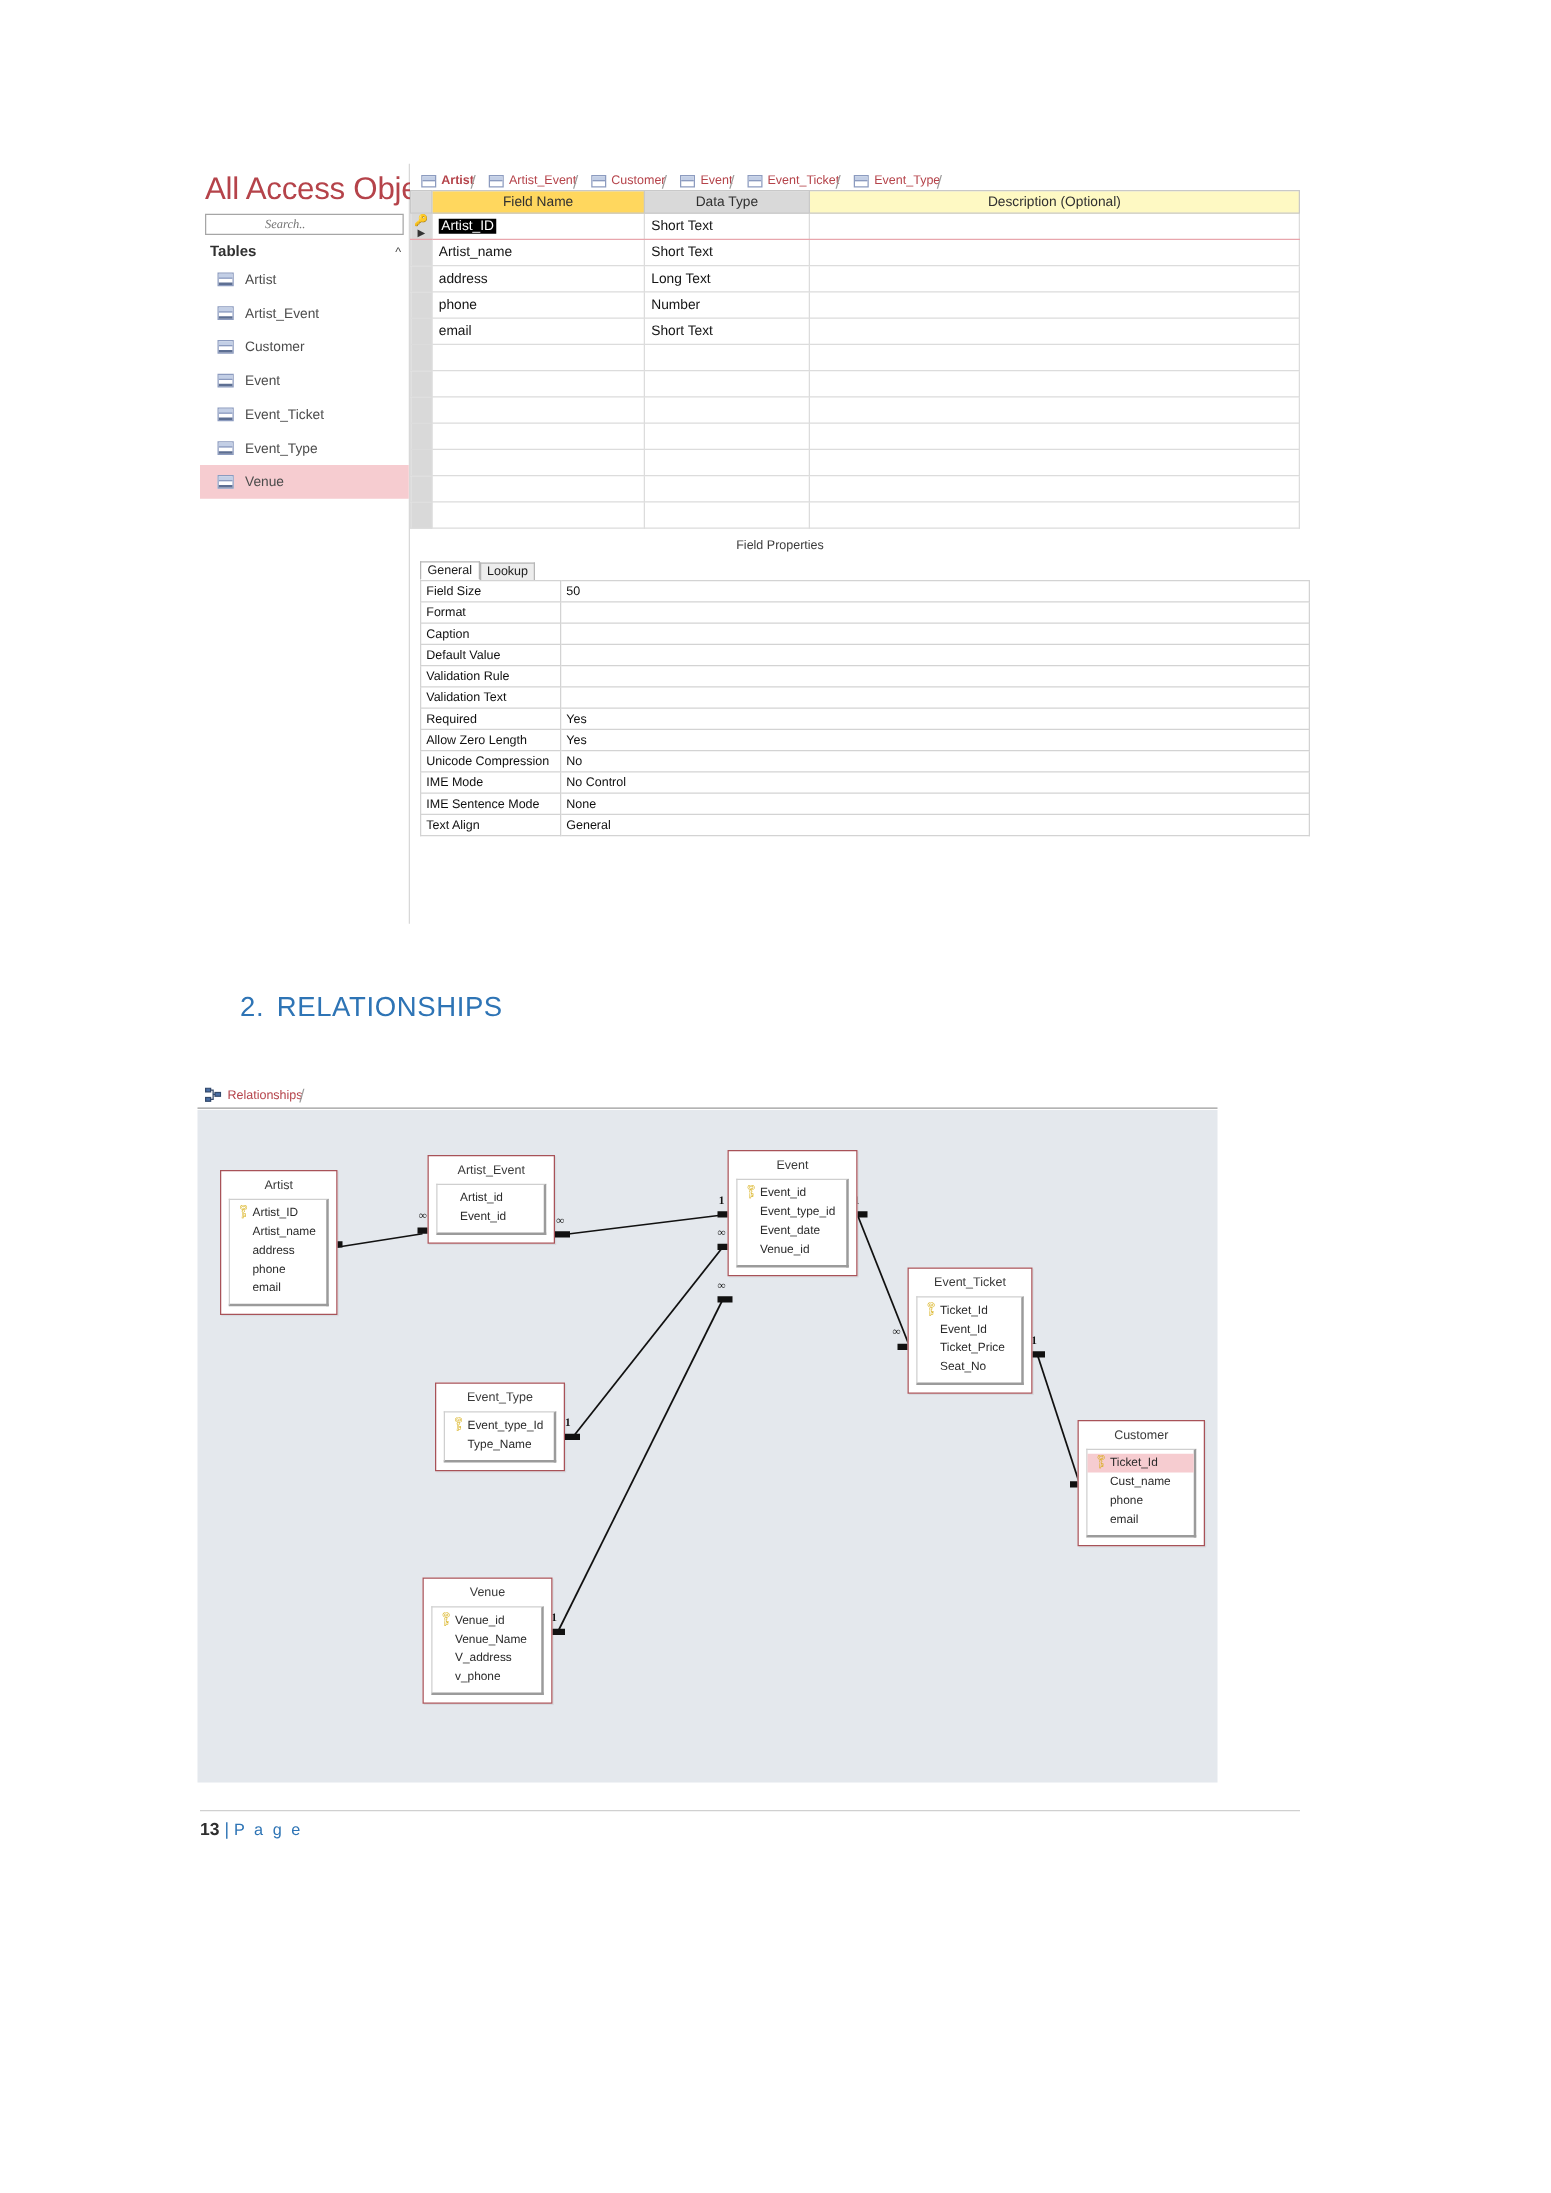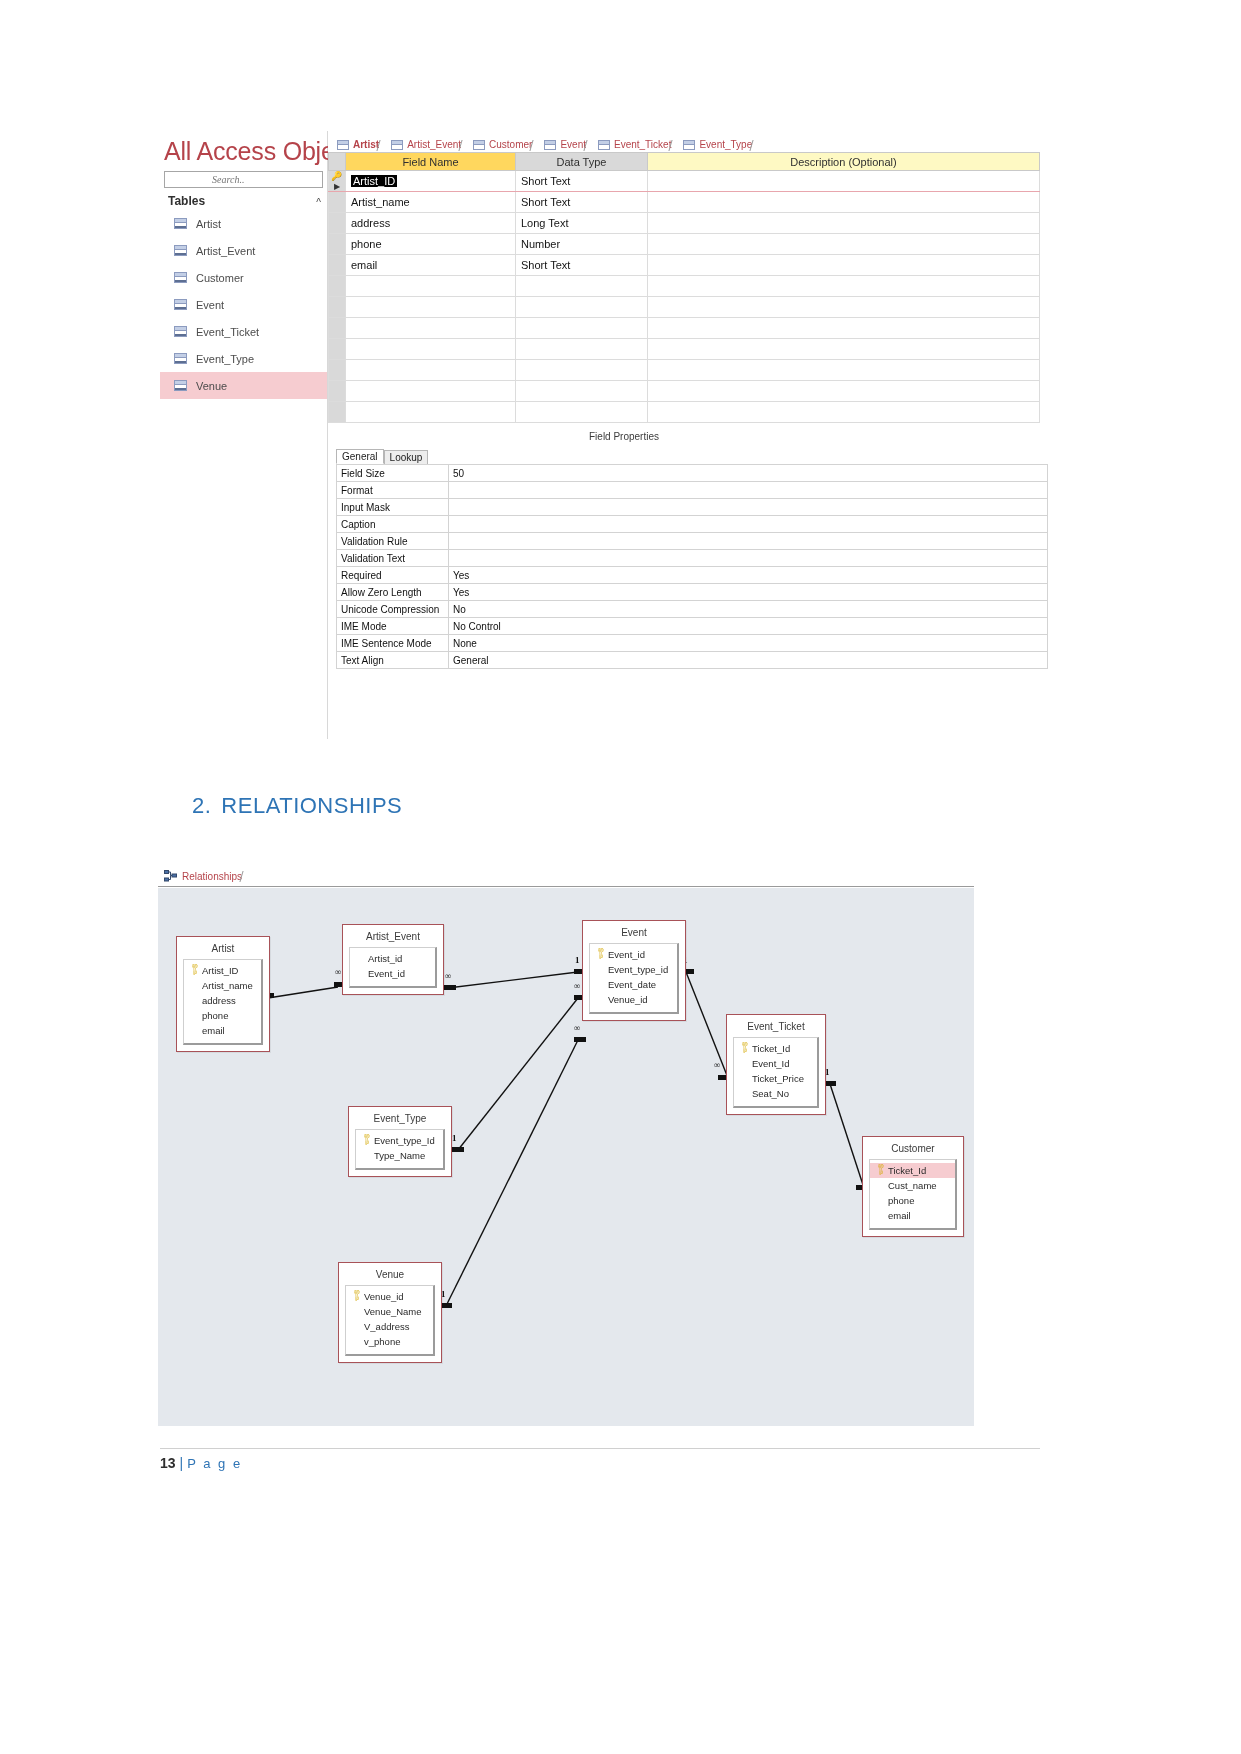--- a/index.html
+++ b/index.html
@@ -388,25 +388,25 @@
       <tbody id="prop-rows">
           <tr>
             <td class="k">Field Size</td>
             <td>50</td>
           </tr>
           <tr>
             <td class="k">Format</td>
             <td></td>
           </tr>
           <tr>
-            <td class="k">Input Mask</td>
-            <td></td>
-          </tr>
-          <tr>
             <td class="k">Caption</td>
+            <td></td>
+          </tr>
+          <tr>
+            <td class="k">Default Value</td>
             <td></td>
           </tr>
           <tr>
             <td class="k">Validation Rule</td>
             <td></td>
           </tr>
           <tr>
             <td class="k">Validation Text</td>
             <td></td>
           </tr>

